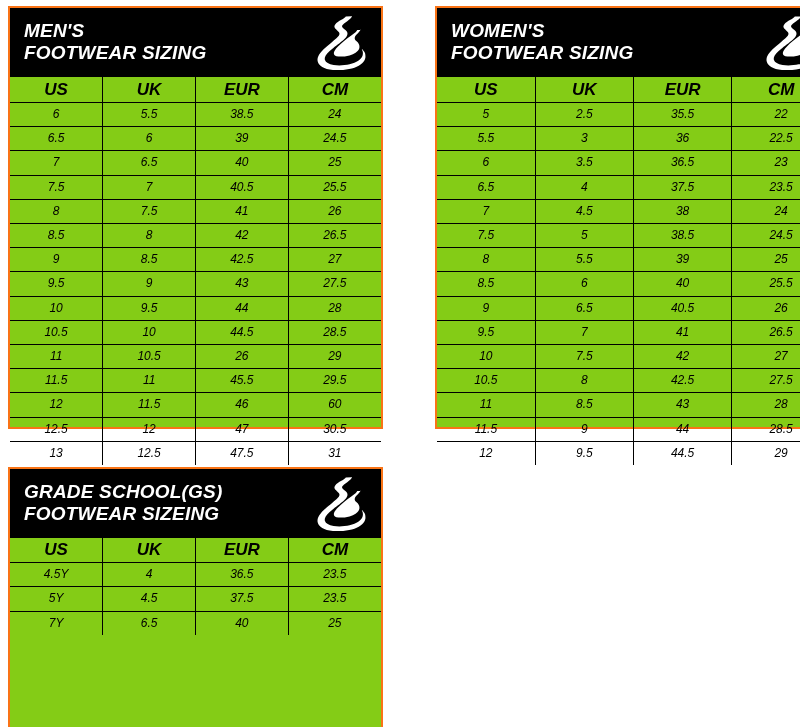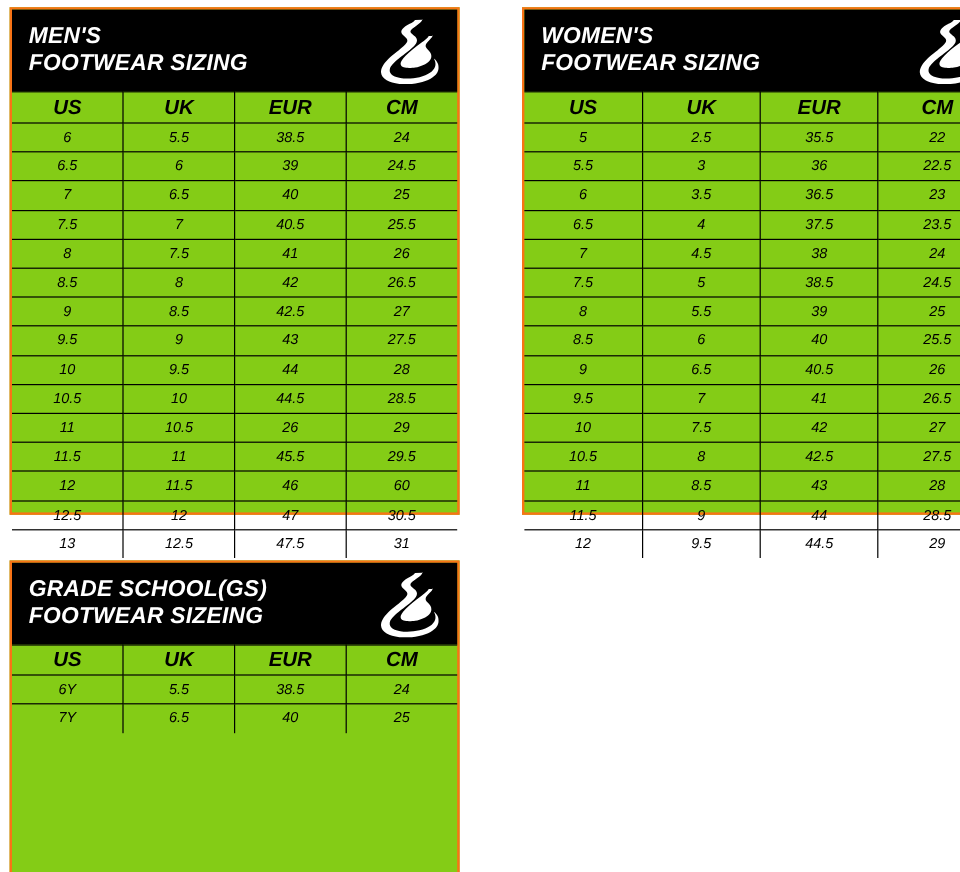--- a/index.html
+++ b/index.html
@@ -330,24 +330,30 @@
       <thead>
         <tr>
           <th>US</th>
           <th>UK</th>
           <th>EUR</th>
           <th>CM</th>
         </tr>
       </thead>
       <tbody>
         <tr>
-          <td>6Y</td>
-          <td>5.5</td>
-          <td>38.5</td>
-          <td>24</td>
+          <td>4.5Y</td>
+          <td>4</td>
+          <td>36.5</td>
+          <td>23.5</td>
+        </tr>
+        <tr>
+          <td>5Y</td>
+          <td>4.5</td>
+          <td>37.5</td>
+          <td>23.5</td>
         </tr>
         <tr>
           <td>7Y</td>
           <td>6.5</td>
           <td>40</td>
           <td>25</td>
         </tr>
       </tbody>
     </table>
   </div>

